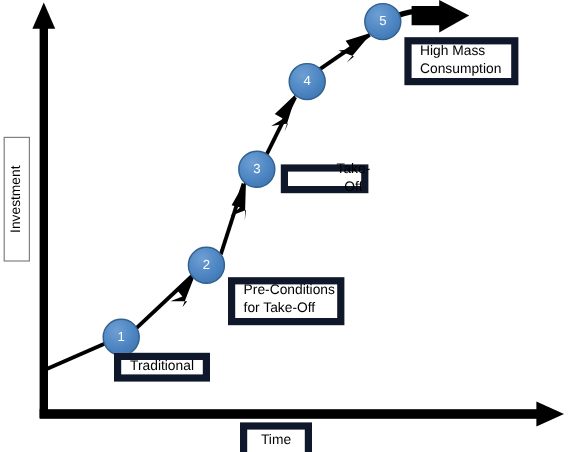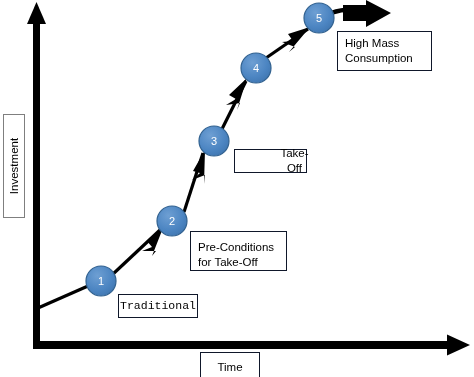--- a/index.html
+++ b/index.html
@@ -1,21 +1,21 @@
 <!DOCTYPE html>
 <html><head>
 <meta charset="utf-8">
 <style>
   html,body{margin:0;padding:0;background:#ffffff;}
   body{width:474px;height:377px;overflow:hidden;
        font-family:"Liberation Sans",sans-serif;}
   #stage{position:relative;width:474px;height:377px;background:#fff;}
   svg.layer{position:absolute;left:0;top:0;width:474px;height:377px;}
 
-  .label-box{position:absolute;background:#ffffff;border:1px solid #0f172a;
+  .label-box{position:absolute;background:#ffffff;border:6px solid #0f172a;
              box-sizing:border-box;display:flex;align-items:center;
              font-size:11.5px;color:#000;line-height:1.32;}
   .label-box.center{justify-content:center;text-align:center;}
   .label-box.left{justify-content:flex-start;padding-left:7px;text-align:left;}
   .label-box span{display:block;white-space:pre-line;}
 
   #axis-label-investment{position:absolute;left:3px;top:114px;width:22px;height:104px;
       background:#fff;border:1px solid #7f7f7f;box-sizing:border-box;}
   #axis-label-investment .vtext{position:absolute;left:50%;top:50%;
       transform:translate(-50%,-50%) rotate(-90deg);white-space:nowrap;
@@ -80,30 +80,30 @@
       <circle cx="319" cy="18" r="15" fill="url(#nodeGrad)" stroke="#31618F" stroke-width="1.2"></circle>
     </g>
   </svg>
 
   <div class="node-num" style="left:91px;top:276px;width:20px;">1</div>
   <div class="node-num" style="left:162px;top:216px;width:20px;">2</div>
   <div class="node-num" style="left:204px;top:136px;width:20px;">3</div>
   <div class="node-num" style="left:246px;top:63px;width:20px;">4</div>
   <div class="node-num" style="left:309px;top:13px;width:20px;">5</div>
 
-  <div class="label-box center" style="left:118px;top:294px;width:80px;height:24px;font-family:Liberation Mono, monospace;">
+  <div class="label-box center" style="left:95px;top:294px;width:80px;height:24px;">
     <span>Traditional</span>
   </div>
 
   <div class="label-box left" style="left:190px;top:231px;width:97px;height:40px;align-items:flex-end;">
     <span>Pre-Conditions
 for Take-Off</span>
   </div>
 
-  <div class="label-box center" style="left:234px;top:149px;width:73px;height:24px;padding-left:48px;">
+  <div class="label-box center" style="left:234px;top:137px;width:73px;height:24px;padding-left:48px;">
     <span>Take-Off</span>
   </div>
 
 
   <div class="label-box left" style="left:337px;top:31px;width:95px;height:40px;">
     <span>High Mass
 Consumption</span>
   </div>
 
   <div id="axis-label-investment">

